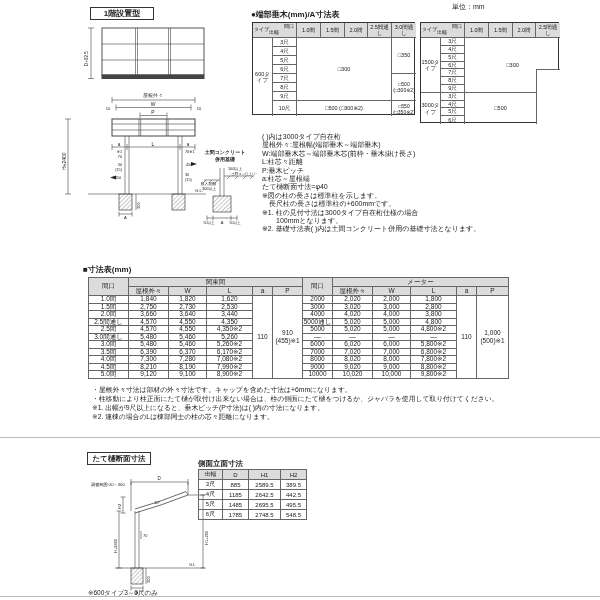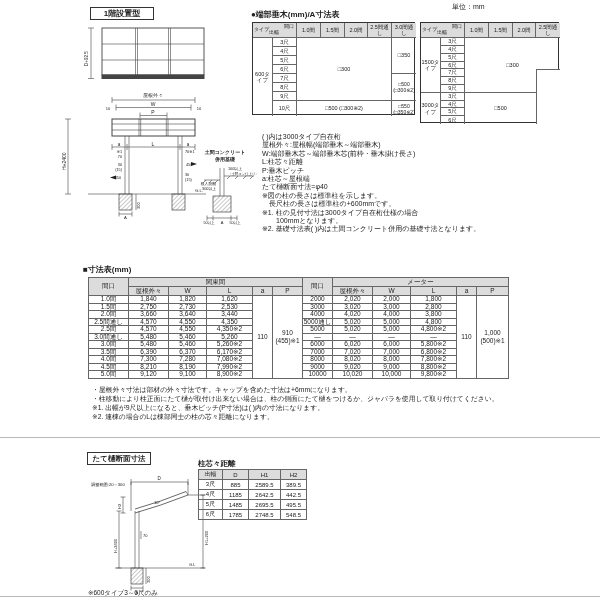--- a/index.html
+++ b/index.html
@@ -460,21 +460,21 @@
     <line x1="91" y1="95" x2="91" y2="111" stroke-width="0.4"></line>
     <text transform="translate(95,110) rotate(-90)" font-size="4">300</text>
     <line x1="76" y1="115" x2="88" y2="115" stroke-width="0.4"></line>
     <line x1="76" y1="112.5" x2="76" y2="117.5" stroke-width="0.4"></line>
       <line x1="88" y1="112.5" x2="88" y2="117.5" stroke-width="0.4"></line>
     <text x="82" y="120.5" text-anchor="middle" font-size="4.2">A</text>
   </svg>
 
   <div class="cnote">※600タイプ3～6尺のみ</div>
 
-  <div class="stitle">柱芯々距離</div>
+  <div class="stitle">側面立面寸法</div>
   <table class="side">
     <colgroup>
       <col style="width:24px">
         <col style="width:26px">
         <col style="width:32px">
         <col style="width:26px">
     </colgroup>
     <thead>
       <tr>
         <th>出幅</th>

